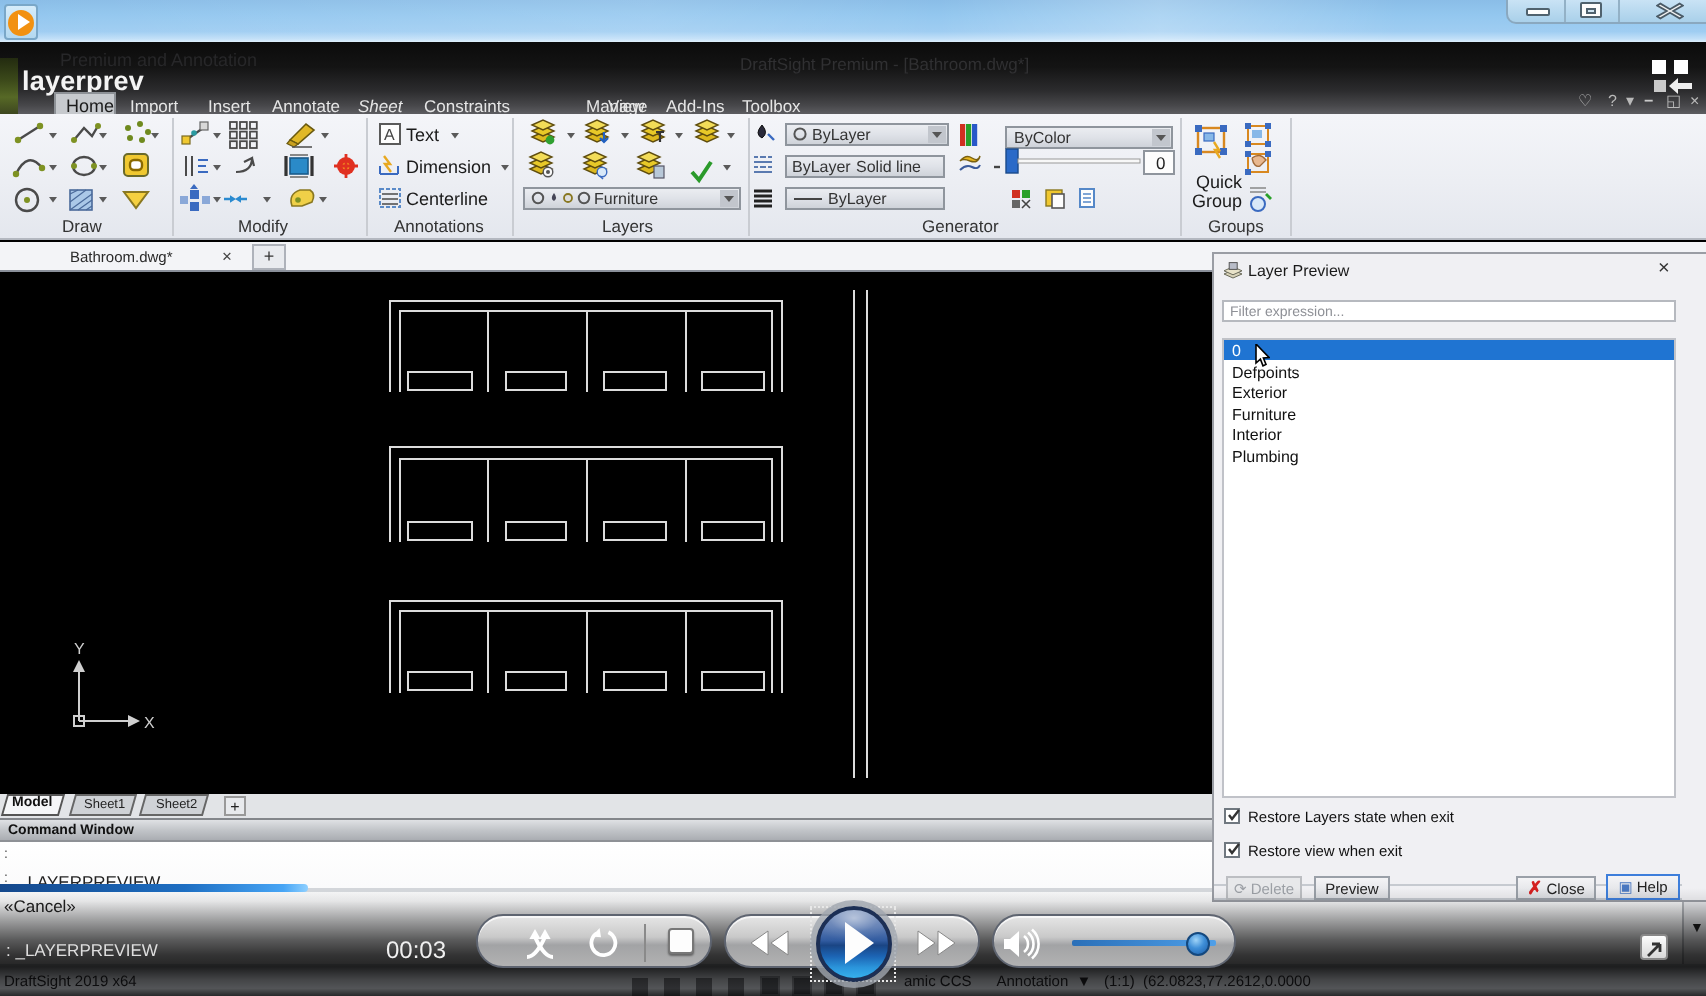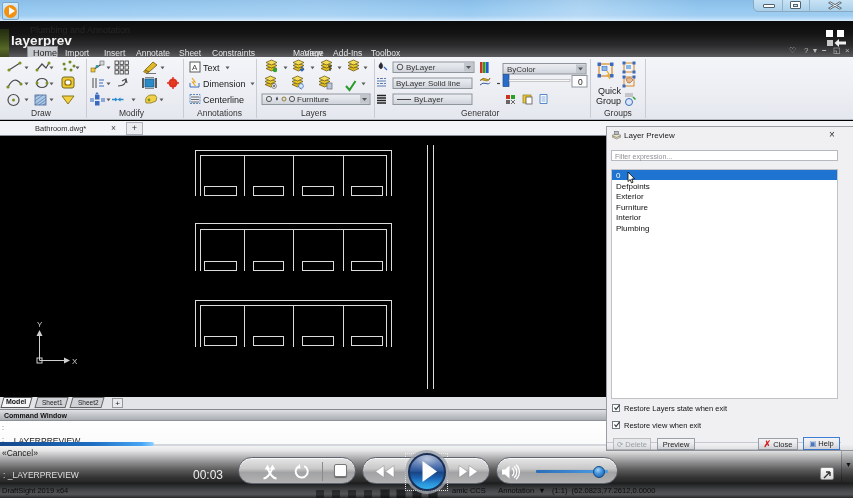--- a/index.html
+++ b/index.html
@@ -30,21 +30,22 @@
     <svg class="abs" style="left:74px;top:3px;" width="14" height="9" viewBox="0 0 14 9">
       <path d="M2.2 0.8 L7 3.6 L11.8 0.8 L13.4 1.8 L8.6 4.5 L13.4 7.2 L11.8 8.2 L7 5.4 L2.2 8.2 L0.6 7.2 L5.4 4.5 L0.6 1.8 Z" fill="#f2f2f2" stroke="#4a5a66" stroke-width=".9"></path>
     </svg>
   </div>
 </div>
 
 <div class="abs" id="darkband" style="left:0;top:21px;width:853px;height:36px;background:linear-gradient(180deg,#0b0b0b 0%,#141414 35%,#2c2c2e 68%,#47474a 88%,#5d5d61 100%);">
 
   <div class="abs" style="left:0;top:8px;width:9px;height:28px;background:linear-gradient(180deg,#252e10 0%,#3f4e19 40%,#5a6e24 70%,#3a4418 100%);opacity:.9;"></div>
 
-  <div class="abs" style="left:30px;top:4px;width:160px;font-size:9px;color:#272729;">Plumbing and Annotation</div>
+  <div class="abs" style="left:30px;top:4px;width:160px;font-size:9px;color:#272729;">Premium and Annotation</div>
+  <div class="abs" style="left:370px;top:6px;width:220px;font-size:8.5px;color:#303032;">DraftSight Premium - [Bathroom.dwg*]</div>
 
   <div class="abs" style="left:11px;top:11.5px;font-size:13.5px;font-weight:bold;color:#f4f4f4;letter-spacing:0.1px;">layerprev</div>
 
   <svg class="abs" style="left:824px;top:8px;" width="24" height="20" viewBox="0 0 24 20">
     <rect x="2" y="1" width="7" height="7" fill="#fff"></rect>
     <rect x="13" y="1" width="7" height="7" fill="#fff"></rect>
     <rect x="3" y="11" width="6" height="6" fill="#c9c9c9"></rect>
     <path d="M22 12.5 L15 12.5 L15 10 L10.5 14 L15 18 L15 15.5 L22 15.5 Z" fill="#efefef"></path>
   </svg>
 
@@ -54,21 +55,21 @@
     <div class="abs" style="top:25px;left:822px;font-size:8px;color:#c9c9c9;font-weight:bold;">−</div>
     <div class="abs" style="top:25px;left:833px;font-size:8px;color:#b9b9b9;">◱</div>
     <div class="abs" style="top:25px;left:845px;font-size:8px;color:#b9b9b9;">×</div>
 
   <div class="abs" style="left:27px;top:25px;width:31px;height:12px;background:#c6c9cd;border:1px solid #8d9196;"></div>
   <div class="abs" style="left:33px;top:26.5px;font-size:9px;color:#1c1c1c;">Home</div>
   <div class="abs" style="left:0;top:26.5px;font-size:8.5px;color:#e6e6e6;white-space:nowrap;">
     <span class="abs" style="left:65px;">Import</span>
     <span class="abs" style="left:104px;text-align:center;">Insert</span>
     <span class="abs" style="left:136px;">Annotate</span>
-    <span class="abs" style="left:179px;">Sheet</span>
+    <span class="abs" style="left:179px;font-style:italic;">Sheet</span>
     <span class="abs" style="left:212px;">Constraints</span>
     <span class="abs" style="left:261px;padding-left:32px;">Manage</span>
     <span class="abs" style="left:304px;text-align:right;">View</span>
     <span class="abs" style="left:333px;">Add-Ins</span>
     <span class="abs" style="left:371px;">Toolbox</span>
   </div>
 </div>
 
 <div class="abs" id="ribbon" style="left:0;top:57px;width:853px;height:63px;background:linear-gradient(180deg,#f4f5f9 0%,#eceef3 55%,#e4e7ee 100%);border-bottom:1px solid #b4b8c0;">
 

